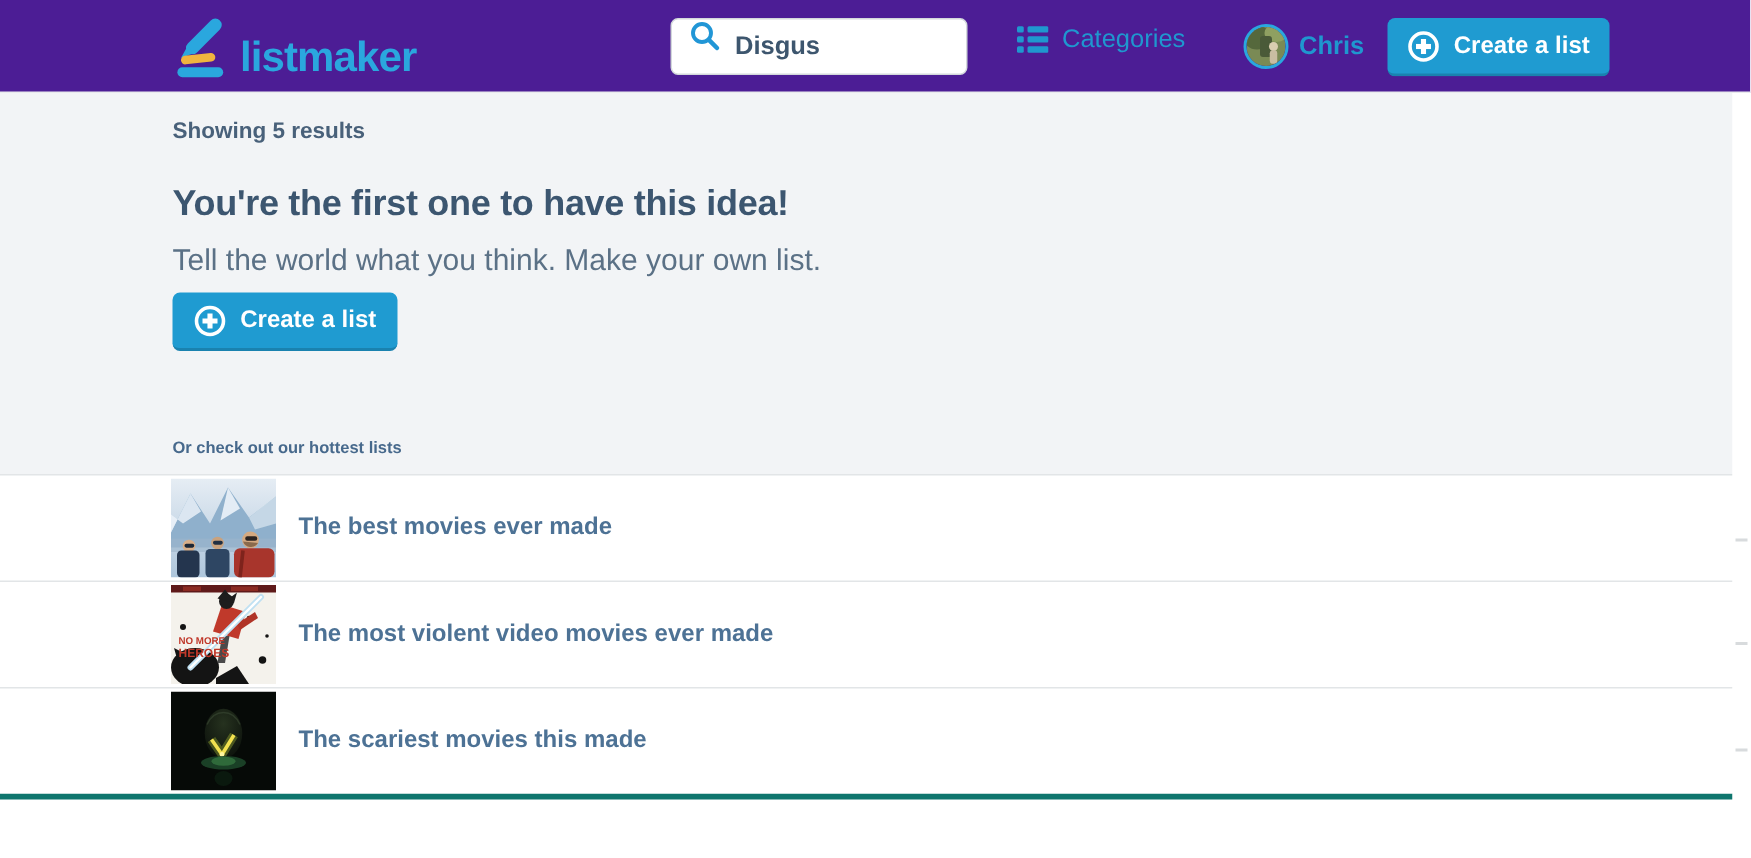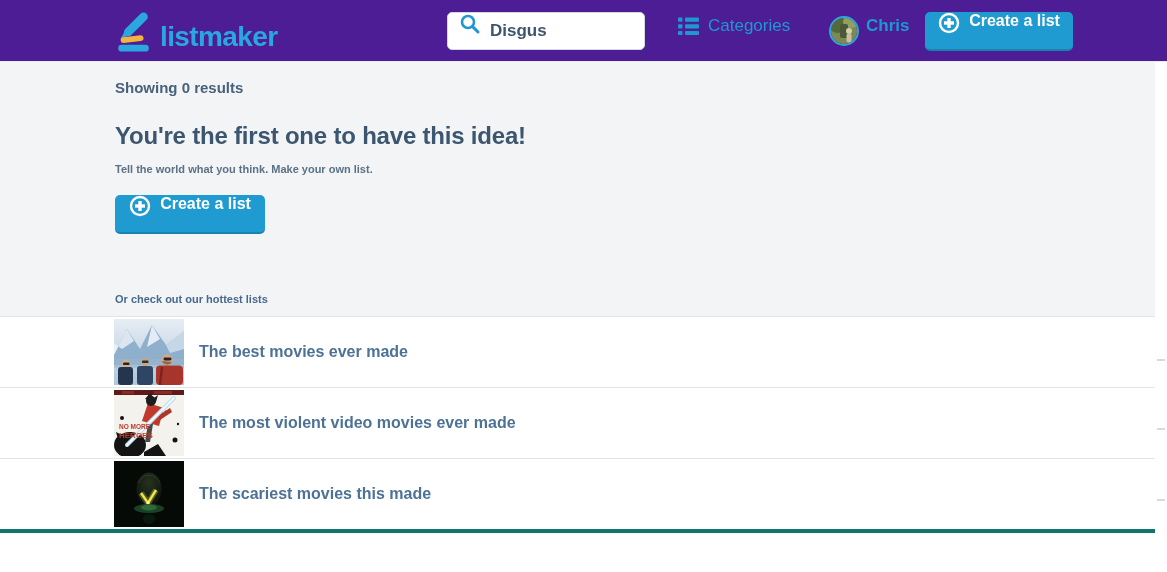--- a/index.html
+++ b/index.html
@@ -16,36 +16,36 @@
                 border:1px solid #d3d8db; border-radius:5px; background:#fff;
                 display:flex; }
   .search-box svg { margin-left:11px; flex:0 0 auto; }
   .search-input { border:none; outline:none; width:140px; margin-left:9px;
                   font-family:"Liberation Sans", sans-serif;
                   font-size:17px; font-weight:600; color:#3d566e; background:transparent; }
 
   .categories { position:absolute; left:678px; top:16px; display:flex; align-items:center; cursor:pointer; }
   .categories-label { margin-left:9px; font-size:17px; font-weight:400; color:#1f97cf; }
 
-  .user { position:absolute; left:829px; top:16px; display:flex; cursor:pointer; }
+  .user { position:absolute; left:829px; top:16px; display:flex; align-items:center; cursor:pointer; }
   .avatar { width:30px; height:30px; border-radius:50%; overflow:hidden; border:2px solid #2aa7de; }
   .user-name { margin-left:7px; font-size:17px; font-weight:700; color:#1f97cf; }
 
-  .btn-create { display:flex; align-items:flex-start; justify-content:center; gap:9px;
+  .btn-create { display:flex; align-items:center; justify-content:center; gap:9px;
                 background:#1f9bd1; border:none; border-bottom:2px solid #1a82af;
                 border-radius:5px; color:#ffffff; font-family:"Liberation Sans", sans-serif;
                 font-size:16px; font-weight:600; cursor:pointer; }
   .btn-create.header-pos { position:absolute; left:925px; top:12px; width:148px; height:39px; }
   .btn-create.hero-pos { position:absolute; left:115px; top:133px; width:150px; height:39px; }
 
   
   .hero { position:absolute; top:62px; left:0; width:1155px; height:254px; background:#f2f4f6; }
   .results-count { position:absolute; left:115px; top:17px; font-size:15px; font-weight:700; color:#49617a; }
   .headline { position:absolute; left:115px; top:60px; font-size:24px; font-weight:700; color:#3c5670; letter-spacing:-0.2px; }
-  .subheadline { position:absolute; left:115px; top:101px; font-size:11px; font-weight:700; color:#5b7186; }
+  .subheadline { position:absolute; left:115px; top:101px; font-size:20px; font-weight:400; color:#5b7186; }
   .hottest-heading { position:absolute; left:115px; bottom:11px; font-size:11px; font-weight:600; color:#47698c; }
 
   
   .rows { position:absolute; top:316px; left:0; width:1155px; border-bottom:4px solid #0f766e; }
   .list-row { height:71px; border-top:1px solid #e2e5e7; background:#ffffff;
               display:flex; align-items:center; padding-left:114px; cursor:pointer; }
   .thumb { width:70px; height:66px; flex:0 0 auto; display:block; }
   .row-title { margin-left:15px; font-size:16px; font-weight:600; color:#4d7295; }
 
   
@@ -110,21 +110,21 @@
       <svg width="22" height="22" viewBox="0 0 22 22">
         <circle cx="11" cy="11" r="9" fill="none" stroke="#ffffff" stroke-width="2.4"></circle>
         <line x1="11" y1="6" x2="11" y2="16" stroke="#ffffff" stroke-width="3.4"></line>
         <line x1="6" y1="11" x2="16" y2="11" stroke="#ffffff" stroke-width="3.4"></line>
       </svg>
       <span>Create a list</span>
     </button>
   </div>
 
   <div class="hero">
-    <div class="results-count">Showing 0 results</div>
+    <div class="results-count">Showing 5 results</div>
     <div class="headline">You're the first one to have this idea!</div>
     <div class="subheadline">Tell the world what you think. Make your own list.</div>
 
     <button class="btn-create hero-pos">
       <svg width="22" height="22" viewBox="0 0 22 22">
         <circle cx="11" cy="11" r="9" fill="none" stroke="#ffffff" stroke-width="2.4"></circle>
         <line x1="11" y1="6" x2="11" y2="16" stroke="#ffffff" stroke-width="3.4"></line>
         <line x1="6" y1="11" x2="16" y2="11" stroke="#ffffff" stroke-width="3.4"></line>
       </svg>
       <span>Create a list</span>

